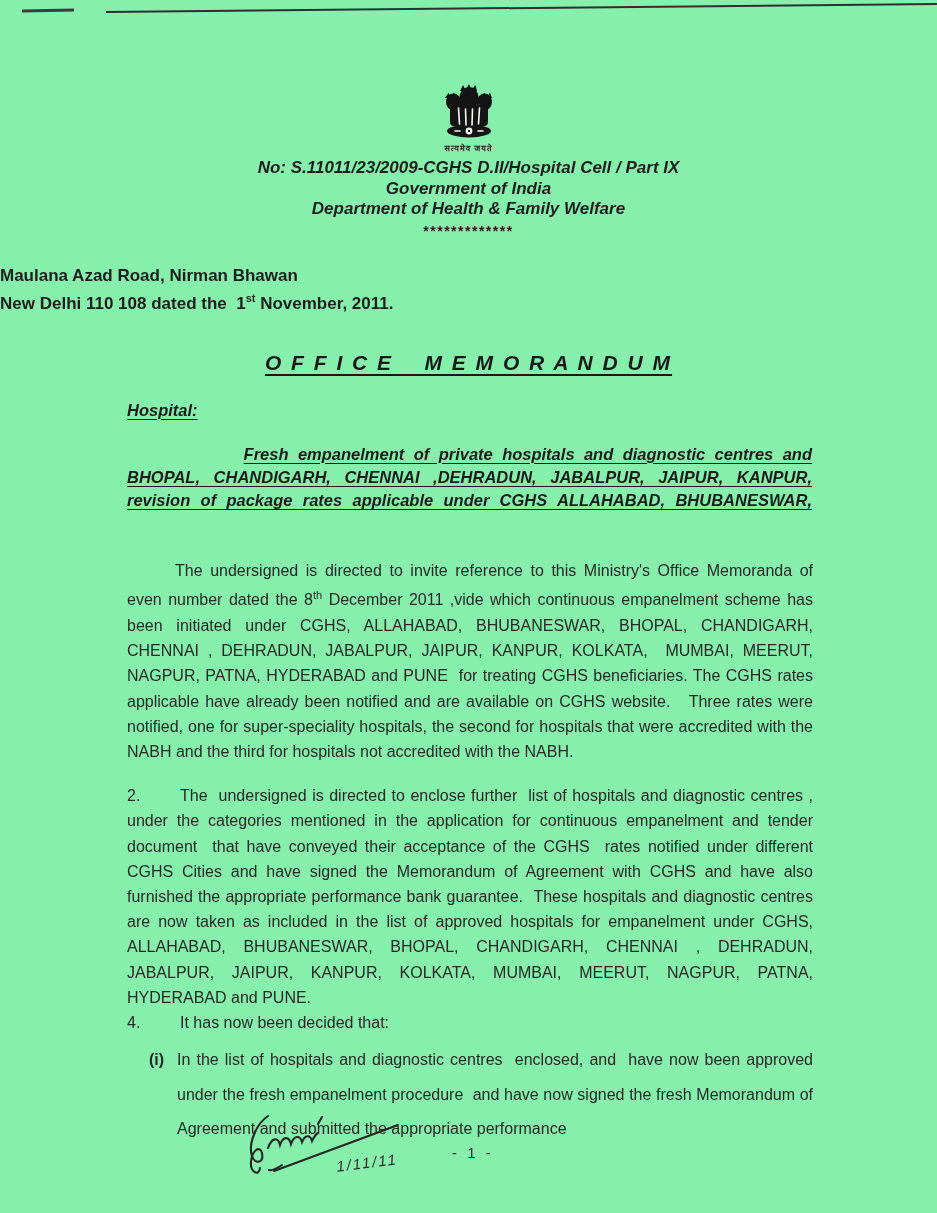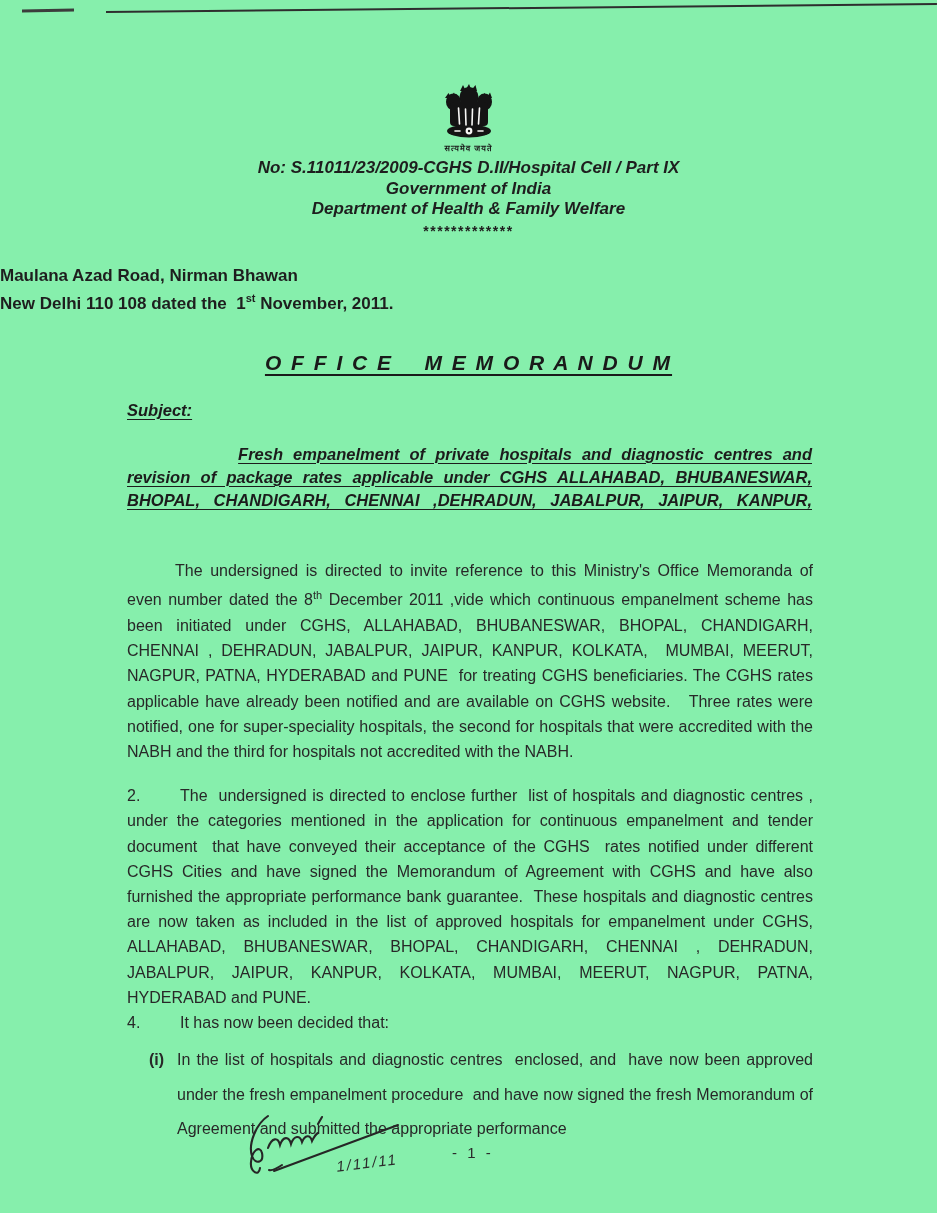--- a/index.html
+++ b/index.html
@@ -142,25 +142,25 @@
     <div>Maulana Azad Road, Nirman Bhawan</div>
     <div><span>New Delhi 110 108 dated the &nbsp;1</span><sup>st</sup><span> November, 2011.</span></div>
   </div>
 
   <div class="memo-title">
     <span>O F F I C E&nbsp;&nbsp;&nbsp;&nbsp;M E M O R A N D U M</span>
   </div>
 
   <div class="subject">
     <div class="subj-line1">
-      <span class="subj-label u">Subject:</span>
+      <span class="subj-label u">Hospital:</span>
       <span class="subj-rest u">Fresh empanelment of private hospitals and diagnostic centres and</span>
     </div>
+    <div class="subj-just u">BHOPAL, CHANDIGARH, CHENNAI ,DEHRADUN, JABALPUR, JAIPUR, KANPUR,</div>
     <div class="subj-just u">revision of package rates applicable under CGHS ALLAHABAD, BHUBANESWAR,</div>
-    <div class="subj-just u">BHOPAL, CHANDIGARH, CHENNAI ,DEHRADUN, JABALPUR, JAIPUR, KANPUR,</div>
   </div>
 
   <div class="para para1">
     <span>The undersigned is directed to invite reference to this Ministry's Office Memoranda of even number dated the 8</span><sup>th</sup><span> December 2011 ,vide which continuous empanelment scheme has been initiated under CGHS, ALLAHABAD, BHUBANESWAR, BHOPAL, CHANDIGARH, CHENNAI , DEHRADUN, JABALPUR, JAIPUR, KANPUR, KOLKATA, &nbsp;MUMBAI, MEERUT, NAGPUR, PATNA, HYDERABAD and PUNE &nbsp;for treating CGHS beneficiaries. The CGHS rates applicable have already been notified and are available on CGHS website. &nbsp;&nbsp;Three rates were notified, one for super-speciality hospitals, the second for hospitals that were accredited with the NABH and the third for hospitals not accredited with the NABH.</span>
   </div>
 
   <div class="para para2">
     <span class="pnum">2.</span><span>The &nbsp;undersigned is directed to enclose further &nbsp;list of hospitals and diagnostic centres , under the categories mentioned in the application for continuous empanelment and tender document &nbsp;that have conveyed their acceptance of the CGHS &nbsp;rates notified under different CGHS Cities and have signed the Memorandum of Agreement with CGHS and have also furnished the appropriate performance bank guarantee. &nbsp;These hospitals and diagnostic centres are now taken as included in the list of approved hospitals for empanelment under CGHS, ALLAHABAD, BHUBANESWAR, BHOPAL, CHANDIGARH, CHENNAI , DEHRADUN, JABALPUR, JAIPUR, KANPUR, KOLKATA, MUMBAI, MEERUT, NAGPUR, PATNA, HYDERABAD and PUNE.</span>
   </div>
 

